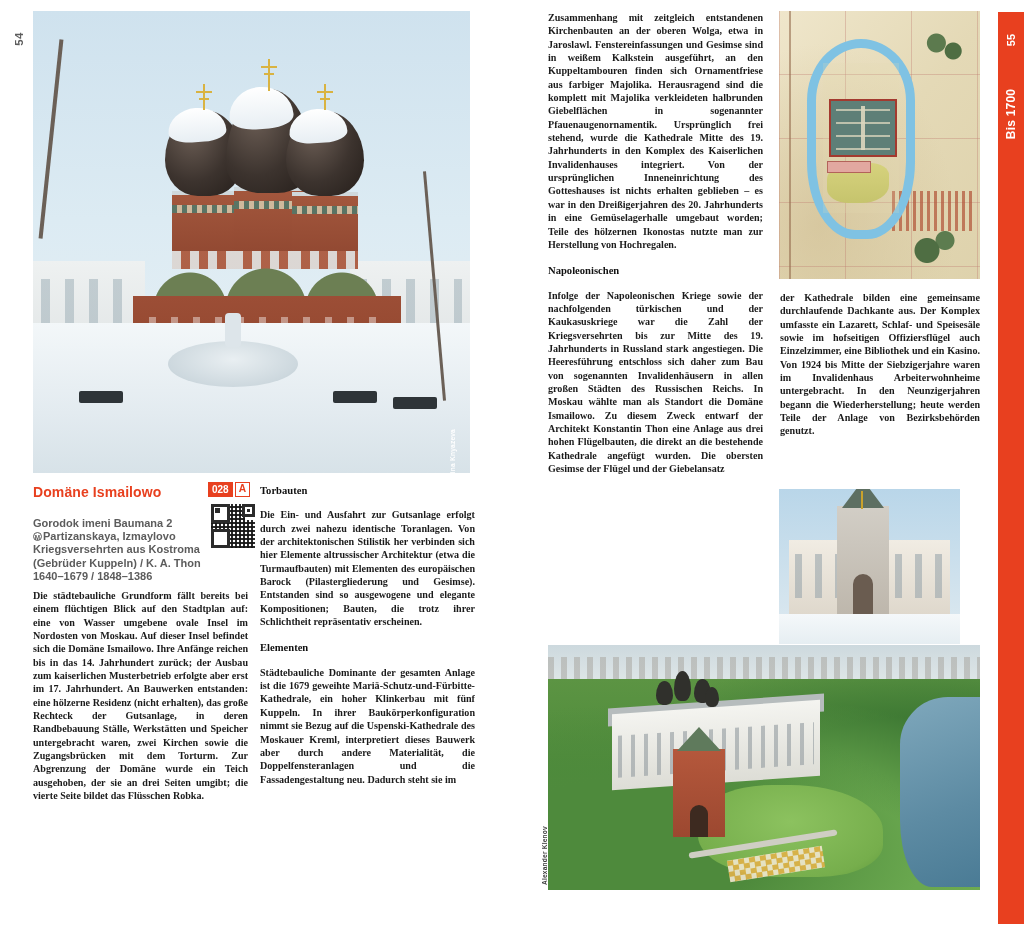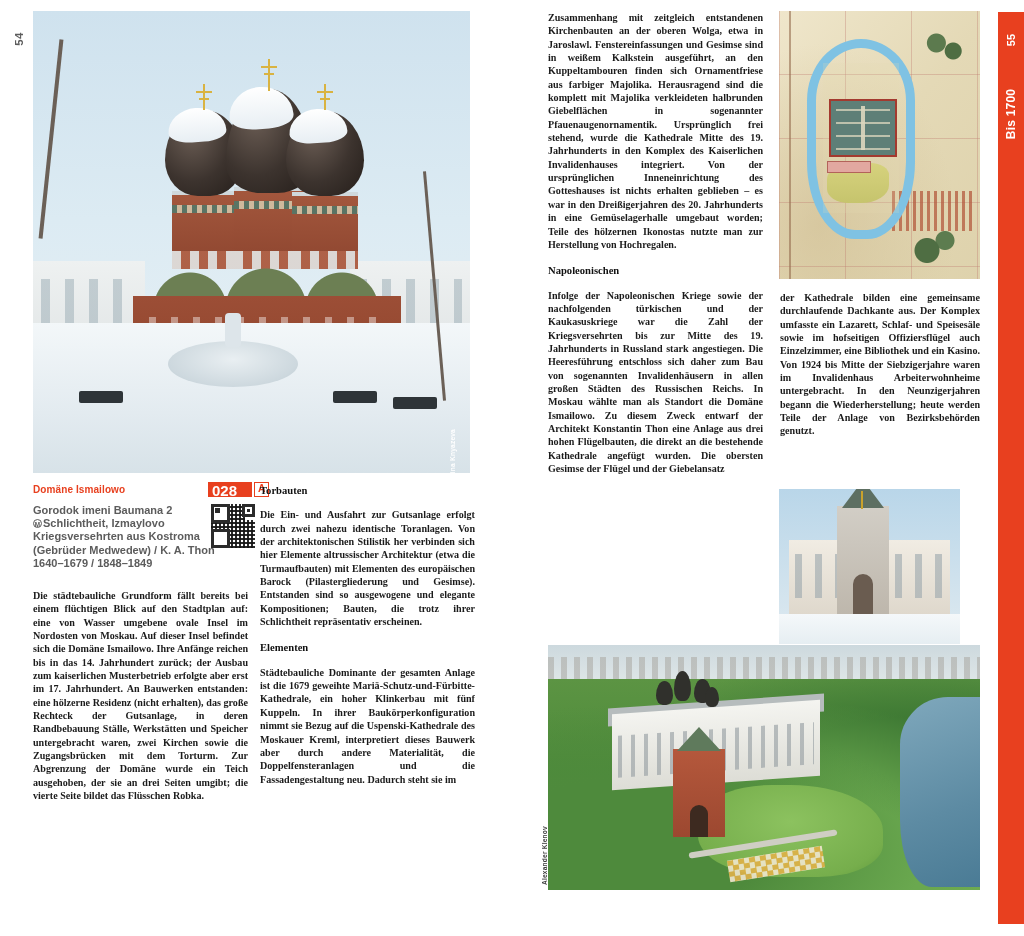--- a/index.html
+++ b/index.html
@@ -188,41 +188,41 @@
     white-space: nowrap;
     transform: rotate(-90deg);
     transform-origin: left top;
     font-weight: 600;
   }
   .credit-v.dark { color: #3f3f3f; }
 
   
   .entry-head { position: absolute; left: 33px; top: 484px; width: 214px; }
   .entry-title {
-    font-size: 10px; font-weight: 700; color: #e8401f;
-    letter-spacing: .1px; margin-bottom: 9px;
+    font-size: 14px; font-weight: 700; color: #e8401f;
+    letter-spacing: .1px; margin-bottom: 17px;
   }
   .entry-meta {
     font-size: 11px; line-height: 13.2px; color: #5c5c5c; font-weight: 600;
   }
   .metro-glyph {
     display:inline-block; width:9px; height:9px; border:1.1px solid #5c5c5c;
     border-radius:50%; position:relative; vertical-align:-1px; margin-right:1px;
   }
   .metro-glyph::after{
     content:'M'; position:absolute; left:0; right:0; top:-2.3px;
     font-size:6.4px; text-align:center; color:#5c5c5c; font-weight:700;
   }
   .badge-row {
     position: absolute; left: 208px; top: 482px;
     display: flex; align-items: stretch; height: 15px;
   }
   .badge-num {
-    background:#e8401f; color:#fff; font-size:15px; font-weight:700;
-    padding: 1px 15px 0 4px; display:flex; align-items:center; line-height:1;
+    background:#e8401f; color:#fff; font-size:10px; font-weight:700;
+    padding: 1px 4px 0 4px; display:flex; align-items:center; line-height:1;
   }
   .badge-letter {
     background:#fff; color:#e8401f; font-size:10.2px; font-weight:700;
     border:1.4px solid #e8401f; margin-left:2px;
     padding: 0 3px; display:flex; align-items:center; line-height:1;
   }
   .qr {
     position:absolute; left:211px; top:504px; width:44px; height:44px;
     background-color:#ffffff;
     background-image:
@@ -427,25 +427,25 @@
     <div class="tree tr1"></div>
     <div class="tree tr2"></div>
   </div>
   <div class="credit-v" style="left:449px; top:478px;">Irina Knyazeva</div>
 
   <div class="entry-head">
     <div class="entry-title">Domäne Ismailowo</div>
     <div class="entry-meta">
       <div>Gorodok imeni Baumana 2</div>
       <div>
-        <span class="metro-glyph"></span><span>Schlichtheit, Izmaylovo</span>
+        <span class="metro-glyph"></span><span>Partizanskaya, Izmaylovo</span>
       </div>
       <div>Kriegsversehrten aus Kostroma</div>
-      <div>(Gebrüder Medwedew) / K. A. Thon</div>
-      <div>1640–1679 / 1848–1849</div>
+      <div>(Gebrüder Kuppeln) / K. A. Thon</div>
+      <div>1640–1679 / 1848–1386</div>
     </div>
   </div>
 
   <div class="badge-row">
     <div class="badge-num">028</div>
     <div class="badge-letter">A</div>
   </div>
 
   <div class="qr">
     <span class="qr-tr"></span>

